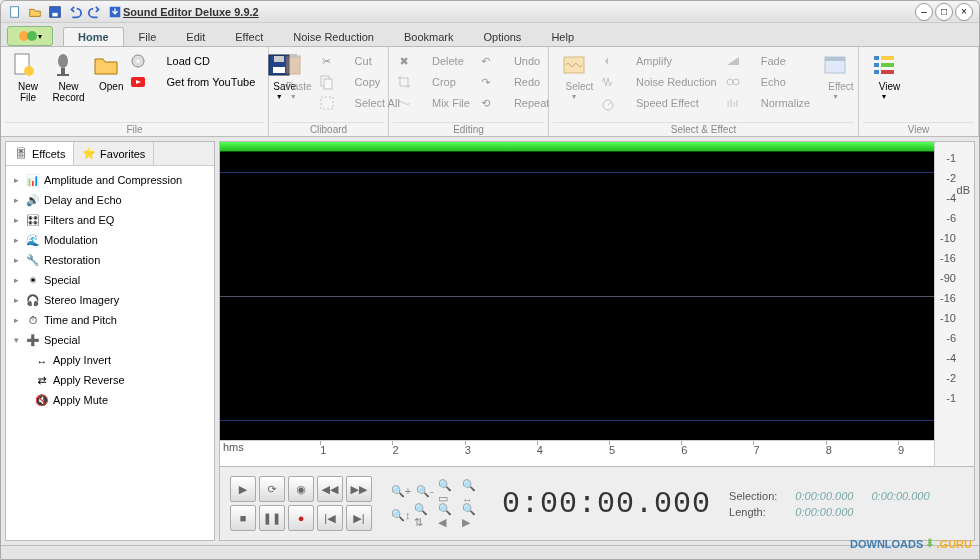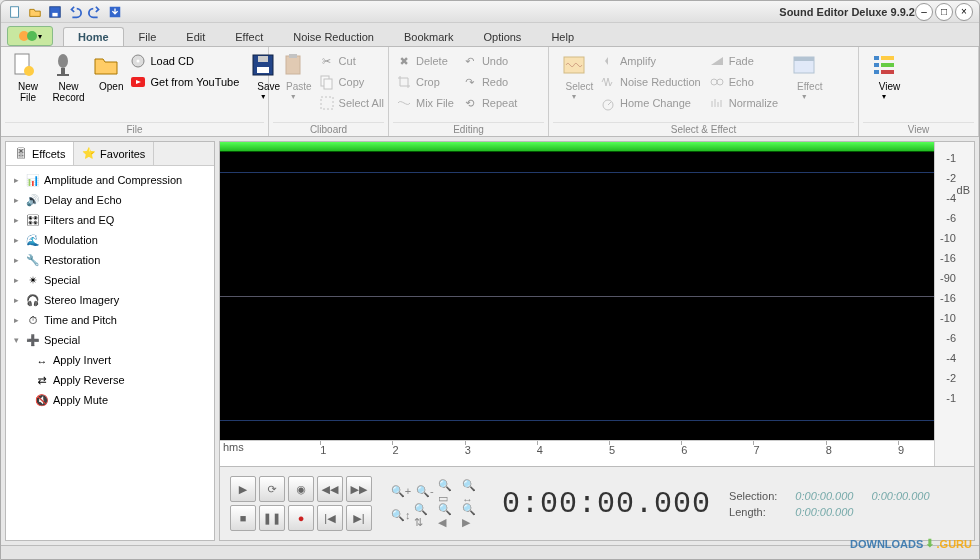--- a/index.html
+++ b/index.html
@@ -2,36 +2,36 @@
 <html><head>
 <meta charset="utf-8">
 <style>
 * { box-sizing: border-box; margin: 0; padding: 0; font-family: "Segoe UI", Tahoma, sans-serif; font-size: 11px; }
 body { background: #e8e8e8; width: 980px; height: 560px; overflow: hidden; user-select: none; }
 .window { width: 980px; height: 560px; background: #e8e8e8; display: flex; flex-direction: column; border: 1px solid #aaa; border-radius: 6px 6px 0 0; }
 .titlebar { height: 22px; background: linear-gradient(#f5f5f5,#e0e0e0); border-radius: 6px 6px 0 0; display: flex; align-items: center; padding: 0 6px; border-bottom: 1px solid #ccc; }
 .qat { display: flex; gap: 4px; }
 .qat-btn { width: 16px; height: 16px; display: flex; align-items: center; justify-content: center; }
 .qat-btn svg { width: 14px; height: 14px; }
-.title { flex: 1; text-align: right; font-weight: bold; color: #333; }
+.title { flex: 1; text-align: left; font-weight: bold; color: #333; text-decoration: underline; }
 .winctl { display: flex; gap: 2px; }
 .winctl-btn { width: 18px; height: 18px; border: 1px solid #999; border-radius: 9px; background: #fff; display: flex; align-items: center; justify-content: center; font-size: 10px; cursor: pointer; }
 .tabbar { height: 24px; display: flex; align-items: flex-end; padding-left: 6px; gap: 0; border-bottom: 1px solid #bbb; background: #e4e4e4; }
 .appbtn { width: 46px; height: 20px; background: #c8e8a0; border: 1px solid #8b8; border-radius: 3px; margin-right: 10px; display: flex; align-items: center; justify-content: center; }
 .tab { padding: 3px 14px; border: 1px solid transparent; border-bottom: none; color: #333; cursor: pointer; }
 .tab.active { background: #f4f4f4; border-color: #bbb; border-radius: 3px 3px 0 0; font-weight: bold; color: #356; }
 .ribbon { height: 90px; background: #f4f4f4; border-bottom: 1px solid #bbb; display: flex; }
 .grp { border-right: 1px solid #ccc; display: flex; flex-direction: column; padding: 2px 4px 0 4px; }
 .grp-body { flex: 1; display: flex; align-items: flex-start; gap: 2px; }
 .grp-label { text-align: center; font-size: 10px; color: #888; padding: 1px 0; border-top: 1px solid #e0e0e0; }
 .bigbtn { width: 42px; display: flex; flex-direction: column; align-items: center; padding: 2px; cursor: pointer; }
 .bigbtn .ic { width: 28px; height: 28px; margin-bottom: 2px; display: flex; align-items: center; justify-content: center; }
 .bigbtn .lbl { font-size: 10px; text-align: center; line-height: 11px; margin-left: 11px; }
 .smallbtns { display: flex; flex-direction: column; gap: 1px; padding-top: 2px; }
-.smallbtn { display: flex; align-items: center; gap: 4px; padding: 1px 3px; cursor: pointer; height: 20px; }
+.smallbtn { display: flex; align-items: center; gap: 20px; padding: 1px 3px; cursor: pointer; height: 20px; }
 .smallbtn .ic { width: 16px; height: 16px; display: flex; align-items: center; justify-content: center; }
 .smallbtn .lbl { white-space: nowrap; }
 .disabled { color: #999 !important; }
 .disabled svg { opacity: 0.45; }
 .content { flex: 1; display: flex; overflow: hidden; }
 .sidebar { width: 210px; background: #f8f8f8; border-right: 1px solid #bbb; display: flex; flex-direction: column; margin: 4px 0 4px 4px; border: 1px solid #bbb; }
 .side-tabs { height: 24px; display: flex; background: #eee; border-bottom: 1px solid #ccc; }
 .side-tab { padding: 4px 8px; display: flex; align-items: center; gap: 4px; border-right: 1px solid #ccc; cursor: pointer; }
 .side-tab.active { background: #fff; }
 .tree { flex: 1; padding: 4px 2px; overflow: auto; background:#fff;}
@@ -312,21 +312,21 @@
               </div>
               <span class="lbl">Noise Reduction</span>
             </div>
           <div class="smallbtn disabled">
               <div class="ic">
                 <svg viewBox="0 0 16 16">
                   <circle cx="8" cy="10" r="5" fill="none" stroke="#888"></circle>
                   <path d="M8 10l3-3" stroke="#888"></path>
                 </svg>
               </div>
-              <span class="lbl">Home Change</span>
+              <span class="lbl">Speed Effect</span>
             </div>
         </div>
         <div class="smallbtns">
           <div class="smallbtn disabled">
               <div class="ic">
                 <svg viewBox="0 0 16 16">
                   <path d="M2 12L14 4v8z" fill="#888"></path>
                 </svg>
               </div>
               <span class="lbl">Fade</span>

